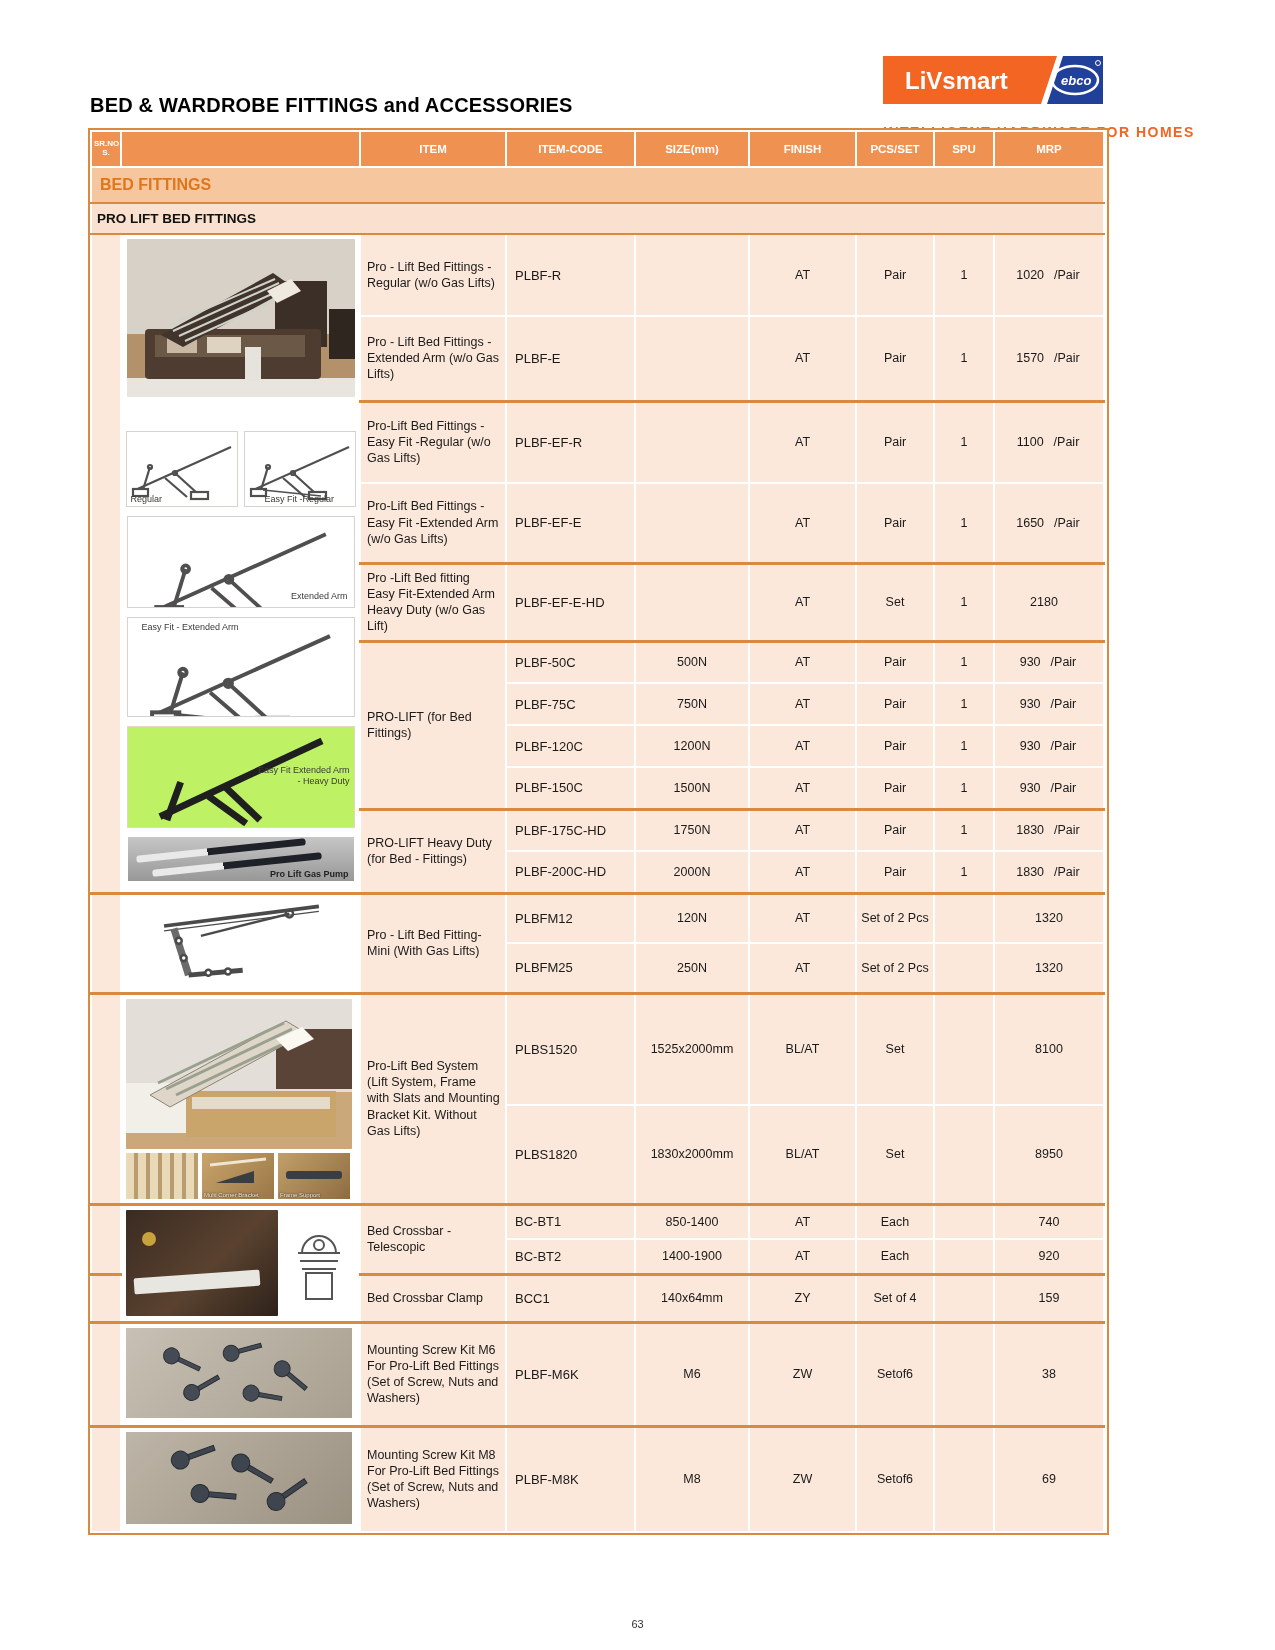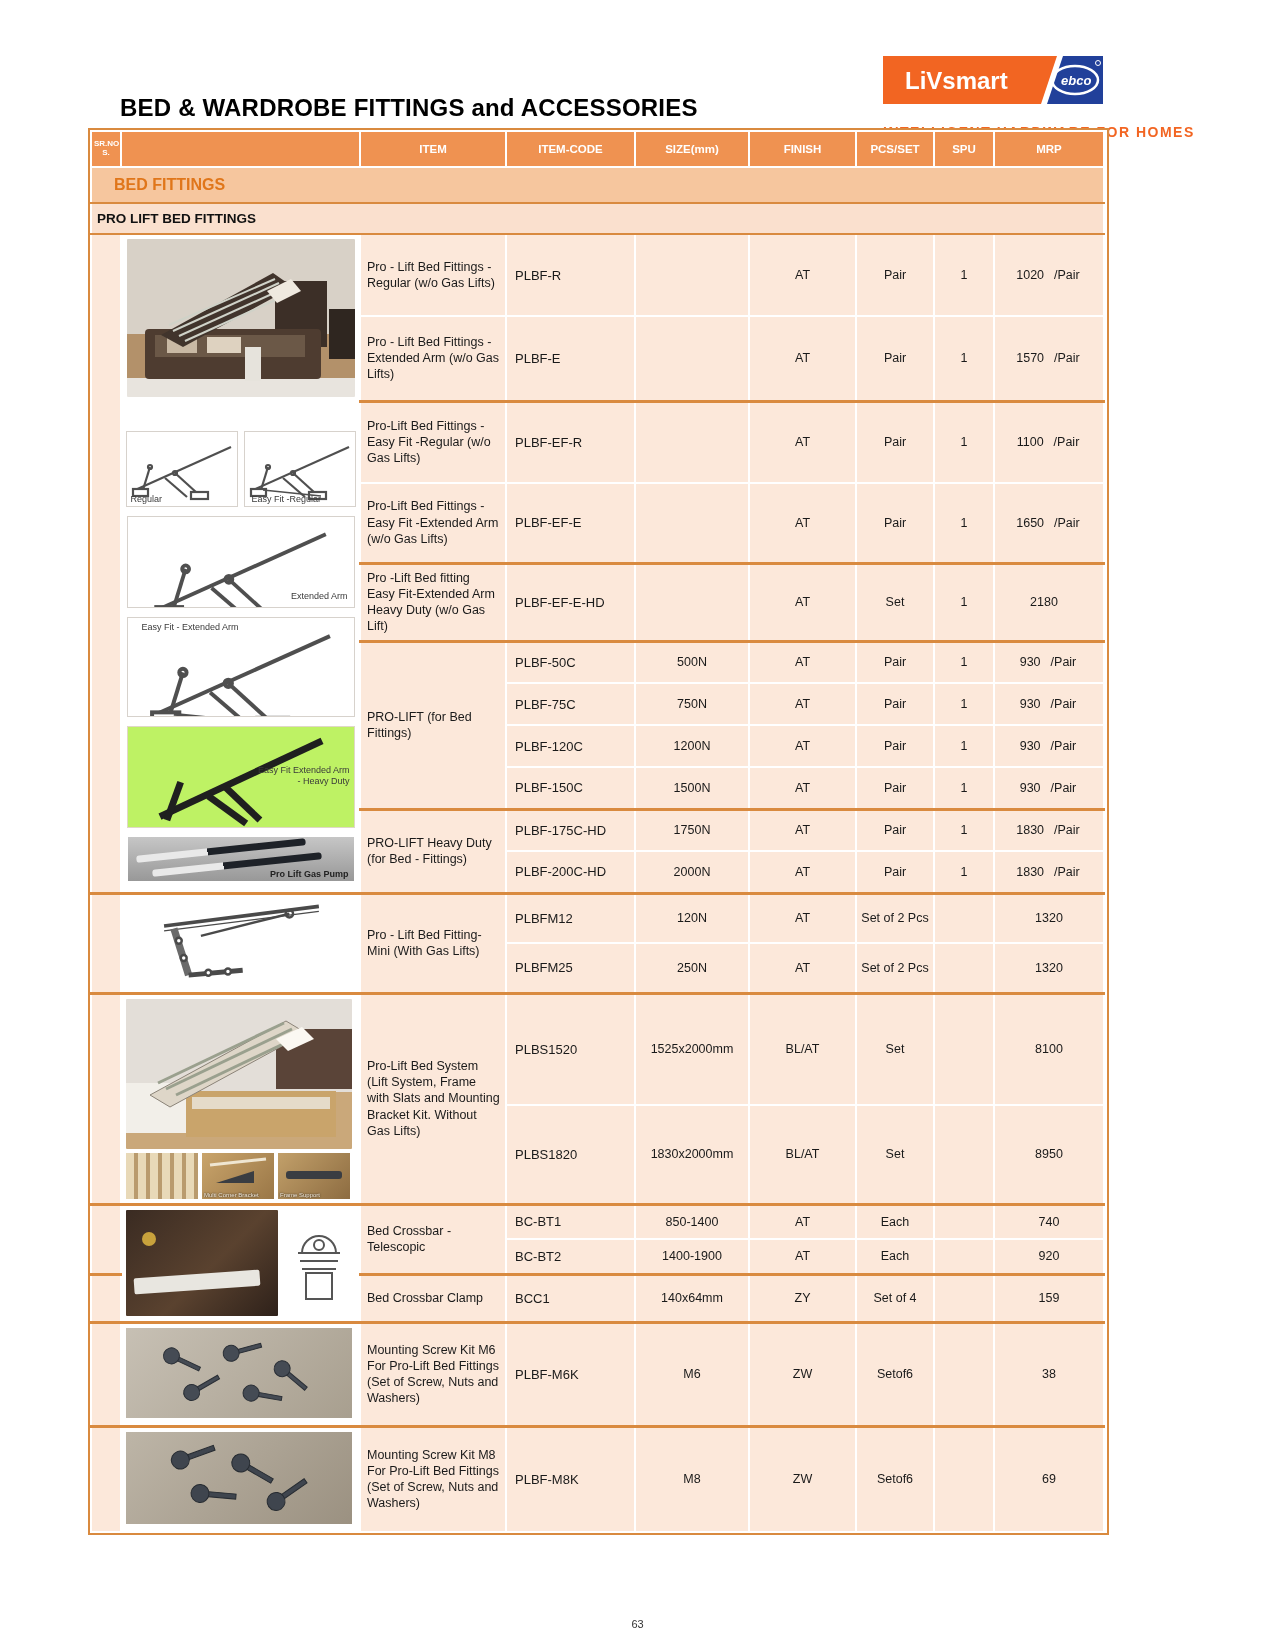--- a/index.html
+++ b/index.html
@@ -1,26 +1,26 @@
 <!DOCTYPE html>
 <html><head>
 <meta charset="utf-8">
 <style>
   html,body{margin:0;padding:0;background:#fff;}
   body{width:1275px;height:1650px;position:relative;font-family:"Liberation Sans",sans-serif;color:#1a1a1a;}
-  .page-title{position:absolute;left:90px;top:94px;font-size:24px;font-weight:bold;color:#000;letter-spacing:.2px;margin-left:30px;}
+  .page-title{position:absolute;left:90px;top:94px;font-size:20px;font-weight:bold;color:#000;letter-spacing:.2px;}
   .logo{position:absolute;left:883px;top:56px;width:220px;}
   .logo .tagline{margin-top:16px;font-size:14px;font-weight:bold;color:#f26522;letter-spacing:1.5px;white-space:nowrap;}
   .catalog{position:absolute;left:88px;top:128px;width:1017px;border:2px solid #d98a3f;}
   table{border-collapse:collapse;table-layout:fixed;width:1013px;}
   th,td{border:2px solid #ffffff;overflow:hidden;}
   th{background:#ef9251;color:#fff;font-size:11.5px;font-weight:bold;height:34px;text-align:center;padding:0 2px;}
   th.srh{font-size:8px;line-height:1.1;}
   td{background:#fce8da;font-size:12.5px;vertical-align:middle;padding:2px 4px;}
-  .band1 td{background:#f6c69e;color:#e0761a;font-weight:bold;font-size:16px;height:30px;padding-left:22px;border-bottom:2px solid #d98a3f;text-align:left;margin-top:20px;}
+  .band1 td{background:#f6c69e;color:#e0761a;font-weight:bold;font-size:16px;height:30px;padding-left:8px;border-bottom:2px solid #d98a3f;text-align:left;margin-top:20px;}
   .band2 td{background:#fae0ce;color:#111;font-weight:bold;font-size:13.5px;height:25px;padding-left:5px;border-bottom:2px solid #d98a3f;text-align:left;}
   td.item{text-align:left;padding-left:6px;line-height:1.3;}
   td.code{text-align:left;padding-left:8px;font-size:13px;}
   td.ctr{text-align:center;}
   td.mrp{text-align:center;}
   td.mrp.hasfx{text-align:center;padding-right:6px;}
   td.mrp .sfx{margin-left:10px;}
   td.sr{padding:0;}
   td.img{background:#ffffff;padding:4px;vertical-align:top;}
   tr.gt td{border-top:3px solid #d98a3f;}
@@ -149,21 +149,21 @@
           <div class="diag" style="width:110px;height:74px;">
             <svg viewBox="0 0 110 64">
                     <use href="#linkage"></use>
                   </svg>
             <span class="cap" style="left:4px;bottom:2px;">Regular</span>
           </div>
           <div class="diag" style="width:110px;height:74px;">
             <svg viewBox="0 0 110 64">
                     <use href="#linkage2"></use>
                   </svg>
-            <span class="cap" style="left:7px;bottom:2px;">Easy Fit -Regular</span>
+            <span class="cap" style="left:20px;bottom:2px;">Easy Fit -Regular</span>
           </div>
         </div>
         <div class="diag" style="width:226px;height:90px;text-align:right;">
           <svg viewBox="0 0 110 52">
                   <use href="#linkage"></use>
                 </svg>
           <span class="cap" style="right:6px;bottom:6px;">Extended Arm</span>
         </div>
         <div class="diag" style="width:226px;height:98px;">
           <svg viewBox="0 0 110 54">

